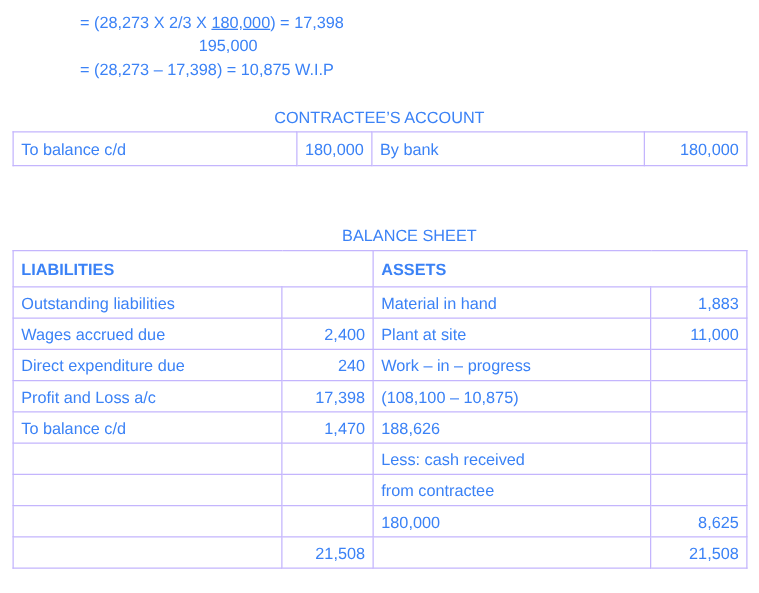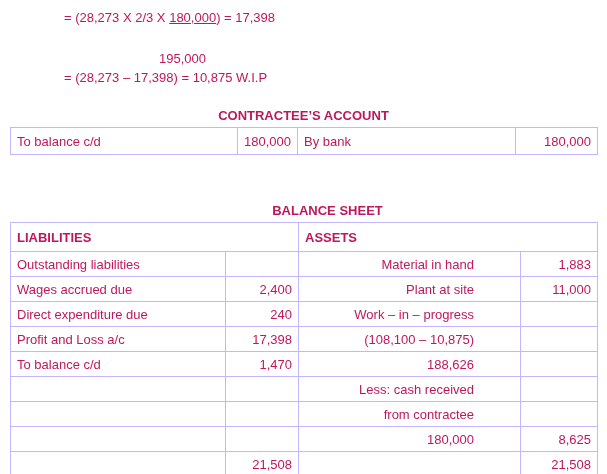--- a/index.html
+++ b/index.html
@@ -6,38 +6,37 @@
     margin: 0;
     padding: 0;
     background: #ffffff;
   }
   .page {
     width: 607px;
     height: 474px;
     background: #ffffff;
     font-family: "Liberation Sans", sans-serif;
     font-size: 13px;
-    color: #be185d;
+    color: #3b82f6;
     overflow: hidden;
     box-sizing: border-box;
   }
   .calc {
     margin: 8px 0 0 64px;
     line-height: 19px;
   }
   .calc .u {
     text-decoration: underline;
   }
   .calc-line2 {
     margin-left: 95px;
-    margin-top: 22px;
   }
   .table-title {
     text-align: center;
-    font-weight: bold;
+    font-weight: normal;
     font-size: 13px;
   }
   .title-contractee {
     margin-top: 21px;
   }
   .title-bs {
     margin-top: 48px;
     padding-left: 48px;
   }
   table {
@@ -62,21 +61,21 @@
   }
   .bs tr.head td {
     height: 24px;
     font-weight: bold;
   }
   td.amt {
     text-align: right;
   }
   .acell {
     display: flex;
-    justify-content: flex-end;
+    justify-content: flex-start;
     align-items: center;
   }
   .asub {
     margin-right: 40px;
     text-align: right;
   }
 </style>
 </head>
 <body>
 

